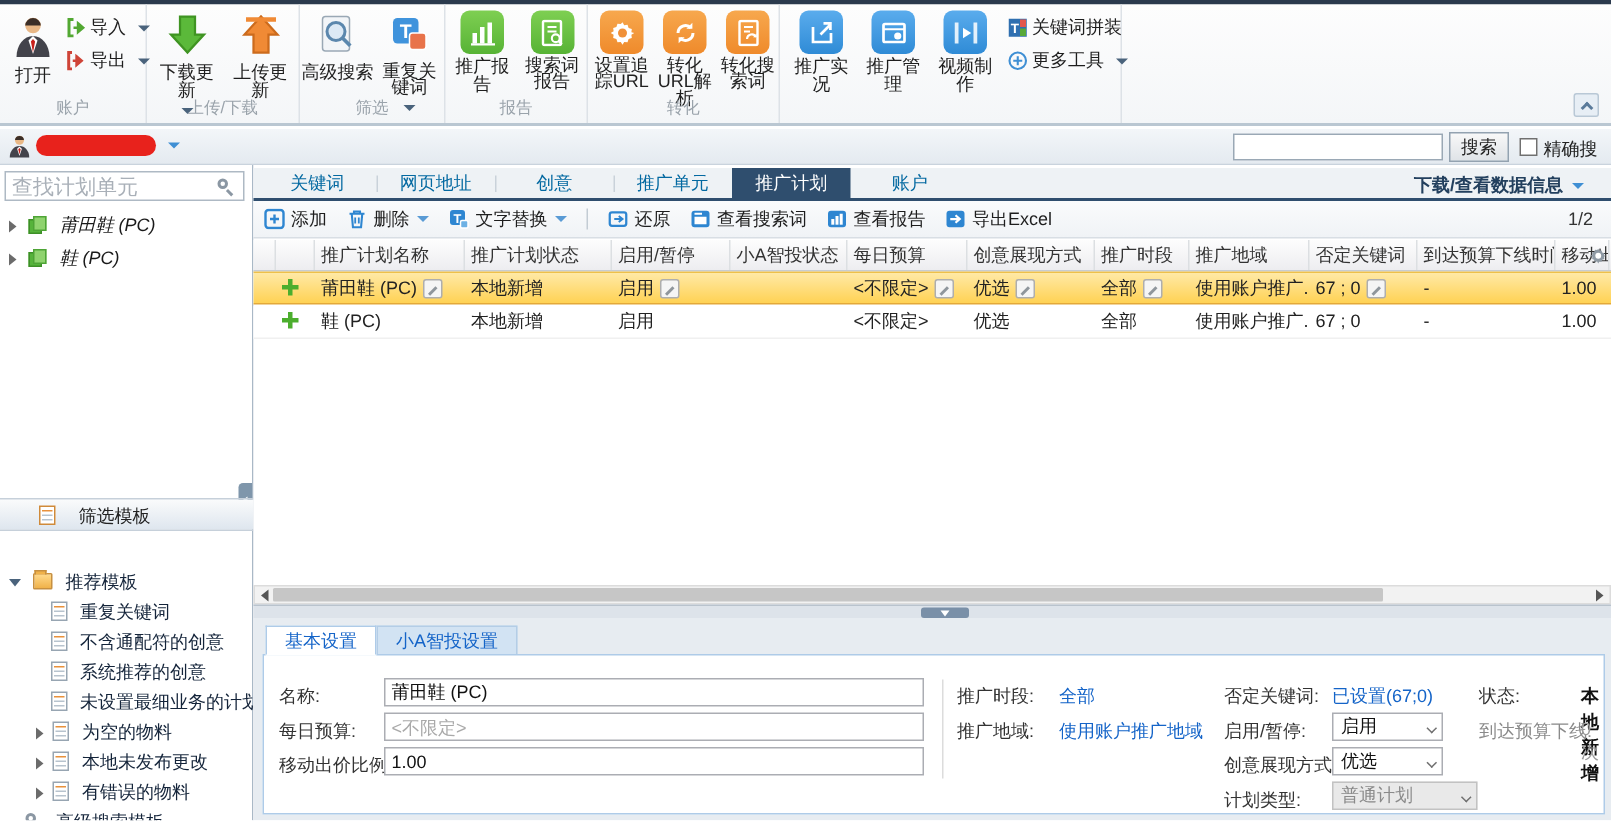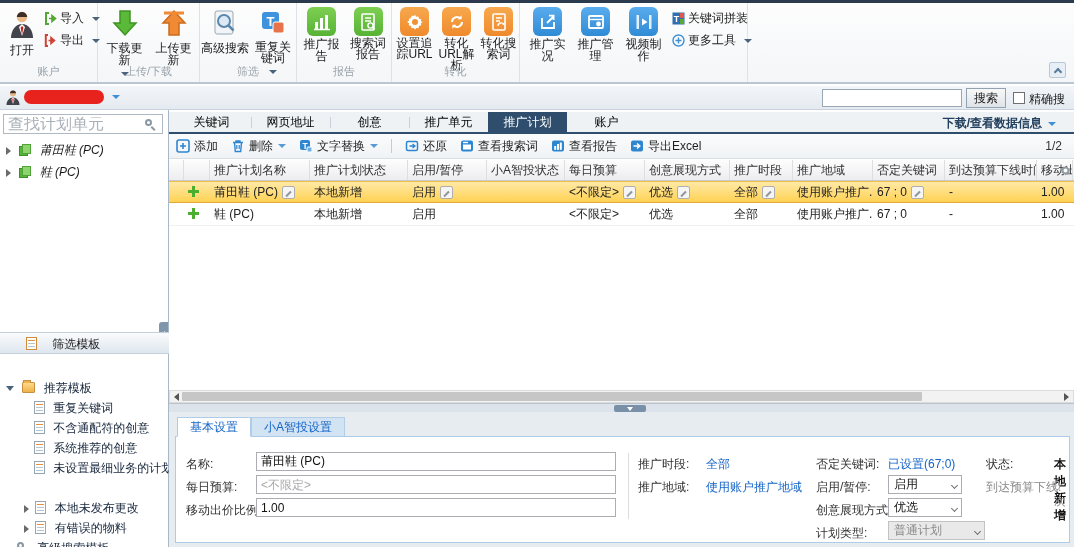--- a/index.html
+++ b/index.html
@@ -38,21 +38,21 @@
   .searchbtn { position:absolute; left:966px; top:2px; width:40px; height:20px; background:linear-gradient(#f8f8f8,#dfe3e7); border:1px solid #93a2b0; font-size:12px; text-align:center; line-height:18px; }
   .chk { position:absolute; left:1013px; top:6px; width:12px; height:12px; border:1px solid #707070; background:#fff; }
   .chklabel { position:absolute; left:1029px; top:5px; }
 
   
   .body { position:absolute; left:0; top:110px; width:1074px; height:437px; }
 
   
   .sidebar { position:absolute; left:0; top:0; width:169px; height:437px; background:#fff; border-right:1px solid #a9b8c6; }
   .side-search { position:absolute; left:3px; top:4px; width:160px; height:20px; border:1px solid #aeb9c4; background:#fff; }
-  .side-search input { position:absolute; left:4px; top:2px; width:134px; height:14px; border:none; outline:none; font-size:16px; font-family:Liberation Serif, serif; color:#0c4a6e; }
+  .side-search input { position:absolute; left:4px; top:2px; width:134px; height:14px; border:none; outline:none; font-size:14px; font-family:Liberation Sans, sans-serif; color:#0c4a6e; }
   .side-search input::placeholder { color:#a9b0b8; }
   .mag { position:absolute; width:7px; height:7px; border:2px solid #8b97a3; border-radius:50%; }
   .mag::after { content:""; position:absolute; left:5px; top:5px; width:5px; height:2px; background:#8b97a3; transform:rotate(45deg); transform-origin:0 0; }
   .side-search .mag { right:10px; top:4px; }
   .treeitem { position:absolute; left:0; width:169px; height:20px; line-height:20px; white-space:nowrap; }
   .tri-r { display:inline-block; width:0; height:0; border-top:4px solid transparent; border-bottom:4px solid transparent; border-left:5px solid #6b6b6b; vertical-align:-1px; }
   .tri-dn { display:inline-block; width:0; height:0; border-left:4px solid transparent; border-right:4px solid transparent; border-top:5px solid #4a637c; vertical-align:1px; }
   .cube { display:inline-block; position:relative; width:12px; height:12px; vertical-align:-2px; }
   .cube i { position:absolute; left:0; top:2px; width:9px; height:10px; background:#56b33b; border:1px solid #3d8f27; }
   .cube b { position:absolute; left:3px; top:0; width:9px; height:10px; background:#8fd36e; border:1px solid #4ea436; }
@@ -65,21 +65,21 @@
   .doc-ic::before { content:""; position:absolute; left:1px; top:2px; width:7px; height:1px; background:#e8913c; box-shadow:0 3px 0 #b7c3ce, 0 6px 0 #b7c3ce; }
   .doc-ic.orange { border-color:#cf8a3a; }
   .folder-ic { display:inline-block; position:relative; width:13px; height:11px; background:linear-gradient(#ffd98a,#f0b24a); border:1px solid #c79040; border-radius:1px; vertical-align:-1px; }
   .folder-ic::before { content:""; position:absolute; left:0; top:-3px; width:6px; height:2px; background:#f0b24a; border:1px solid #c79040; border-bottom:none; }
   .sitem { position:absolute; left:0; width:169px; height:20px; line-height:20px; white-space:nowrap; color:#14243a;margin-top:20px; }
   .sitem .lbl { margin-left:5px; }
 
   
   .main { position:absolute; left:169px; top:0; width:905px; height:437px; background:#fff; }
   .tabstrip { position:absolute; left:0; top:2px; width:905px; height:22px; background:#eef2f5; border-bottom:2px solid #2f4e6e; }
-  .mtab { position:absolute; top:0; height:20px; width:79px; text-align:center; line-height:20px; color:#000000; }
+  .mtab { position:absolute; top:0; height:20px; width:79px; text-align:center; line-height:20px; color:#0369a1; }
   .mtab.active { background:#2f4e6e; color:#fff; }
   .tabsep { position:absolute; top:5px; width:1px; height:11px; background:#c9d2da; }
   .dl-link { position:absolute; right:18px; top:3px; color:#23405e;font-weight:bold; }
   .dl-link .caret-d { margin-left:6px; border-top-color:#3f8fd4; }
 
   .toolbar { position:absolute; left:0; top:24px; width:905px; height:25px; background:linear-gradient(#fafbfc,#f0f3f6); border-bottom:1px solid #d8dee4; display:flex; align-items:center; padding-left:7px; }
   .tbtn { display:flex; align-items:center; margin-right:13px; color:#1e1e1e; white-space:nowrap; }
   .tbtn svg { margin-right:4px; }
   .tbtn .caret-d { margin-left:5px; }
   .tsep { width:1px; height:14px; background:#c3ccd4; margin-right:13px; }
@@ -393,20 +393,25 @@
         <span class="lbl">不含通配符的创意</span>
       </div>
       <div class="sitem" style="top:308px;">
         <span class="doc-ic" style="margin-left:34px;"></span>
         <span class="lbl">系统推荐的创意</span>
       </div>
       <div class="sitem" style="top:328px;">
         <span class="doc-ic" style="margin-left:34px;"></span>
         <span class="lbl">未设置最细业务的计划</span>
       </div>
+      <div class="sitem" style="top:348px;">
+        <span class="tri-r" style="margin-left:24px;"></span>
+        <span class="doc-ic" style="margin-left:3px;"></span>
+        <span class="lbl">为空的物料</span>
+      </div>
       <div class="sitem" style="top:368px;">
         <span class="tri-r" style="margin-left:24px;"></span>
         <span class="doc-ic" style="margin-left:3px;"></span>
         <span class="lbl">本地未发布更改</span>
       </div>
       <div class="sitem" style="top:388px;">
         <span class="tri-r" style="margin-left:24px;"></span>
         <span class="doc-ic" style="margin-left:3px;"></span>
         <span class="lbl">有错误的物料</span>
       </div>

